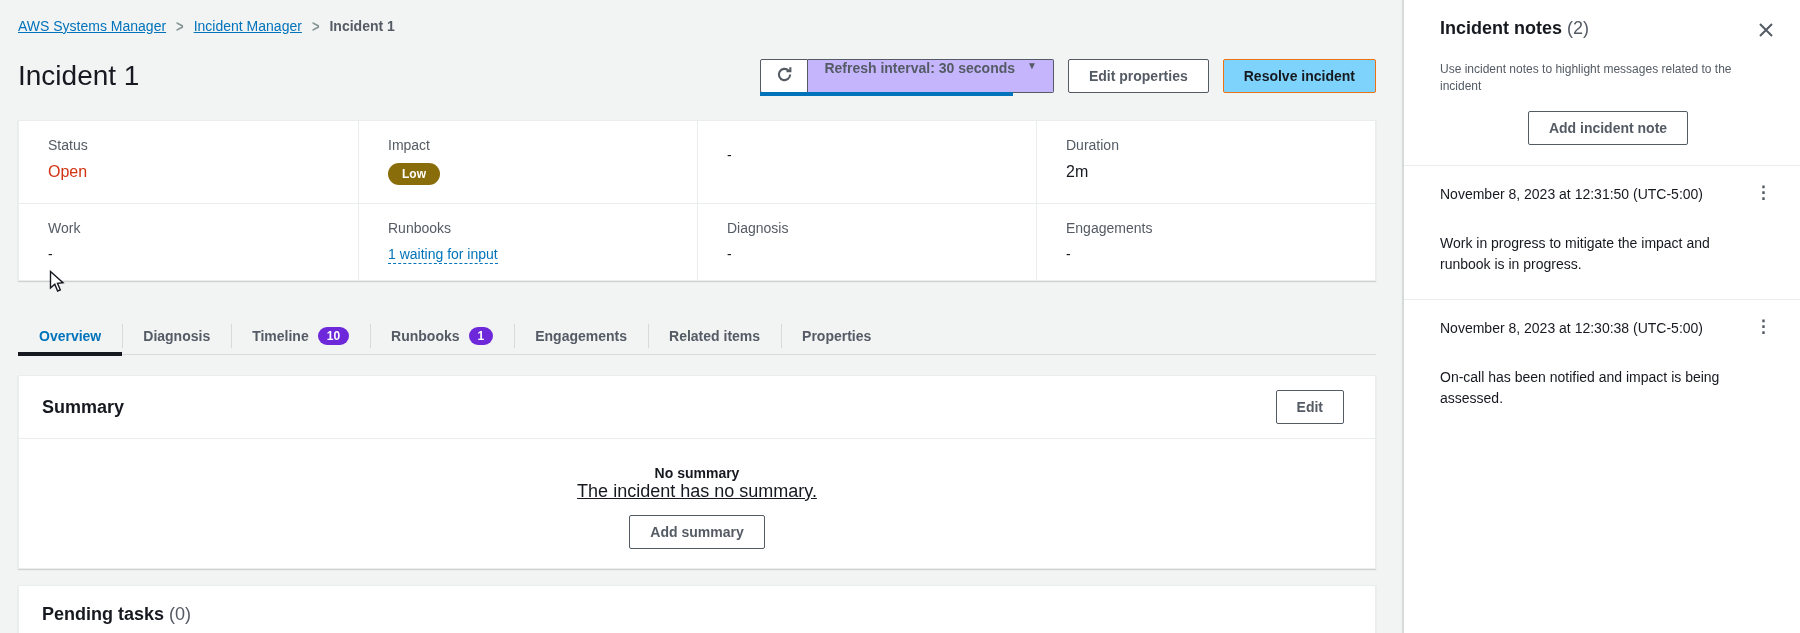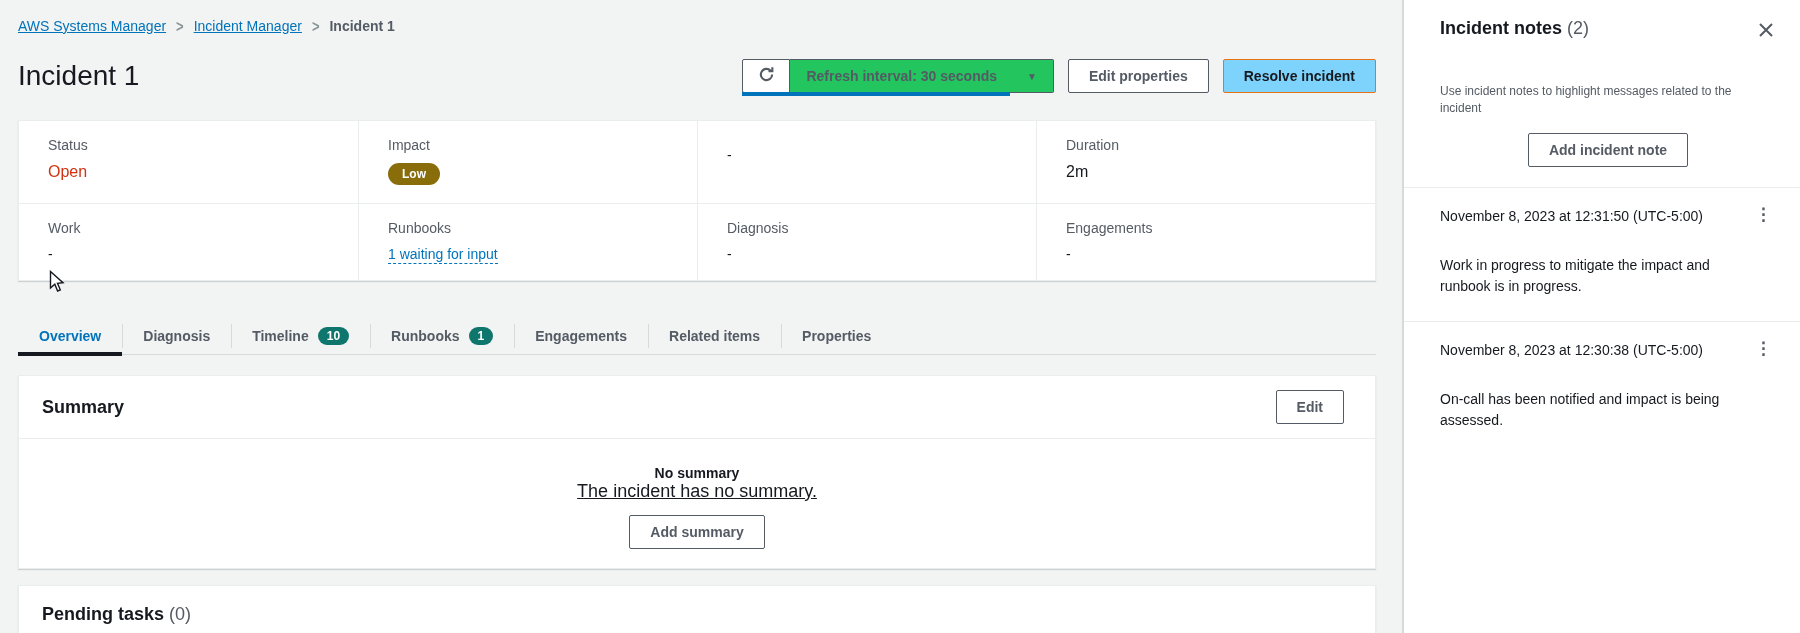--- a/index.html
+++ b/index.html
@@ -35,22 +35,22 @@
     font-family:"Liberation Sans", sans-serif;
   }
   .btn-primary { background:#7dd3fc; border-color:#ec7211; color:#16191f; }
 
   .refresh-group { position:relative; display:flex; }
   .refresh-btn {
     width:48px; height:34px; background:#fff; border:1px solid #545b64;
     border-radius:2px 0 0 2px; display:flex; align-items:center; justify-content:center; cursor:pointer;
   }
   .refresh-dropdown {
-    height:34px; background:#22c55e; border:1px solid #545b64; border-left:none;
-    border-radius:0 2px 2px 0; padding:0 16px; display:flex; align-items:center; gap:30px;
+    height:34px; background:#c4b5fd; border:1px solid #545b64; border-left:none;
+    border-radius:0 2px 2px 0; padding:0 16px; display:flex; gap:12px;
     font-size:14px; font-weight:700; color:#545b64; cursor:pointer;
   }
   .caret { font-size:10px; color:#545b64; }
   .refresh-progress { position:absolute; left:0; bottom:-3px; height:4px; width:86%; background:#0073bb; }
 
   
   .card { background:#fff; border:1px solid #eaeded; box-shadow:0 1px 1px 0 rgba(0,28,36,.15); }
 
   
   .status-card { margin-top:22px; }
@@ -78,21 +78,21 @@
     padding:0 21px; font-size:14px; font-weight:700; color:#545b64; cursor:pointer; white-space:nowrap;
   }
   .tab:not(:first-child)::before {
     content:""; position:absolute; left:0; top:7px; height:24px; width:1px; background:#d5dbdb;
   }
   .tab.active { color:#0073bb; }
   .tab.active::after {
     content:""; position:absolute; left:0; right:0; bottom:-2px; height:4px; background:#16191f;
   }
   .tab-badge {
-    background:#0f766e; color:#fff; border-radius:16px;
+    background:#6d28d9; color:#fff; border-radius:16px;
     font-size:12px; font-weight:700; padding:2px 9px;
   }
 
   
   .summary-card { margin-top:20px; }
   .card-header {
     display:flex; justify-content:space-between; align-items:center;
     padding:14px 31px 14px 23px; border-bottom:1px solid #eaeded;
   }
   .card-title { font-size:18px; font-weight:700; color:#16191f; }
@@ -108,21 +108,21 @@
   
   .notes-panel {
     position:absolute; left:1402px; top:0; width:398px; height:633px;
     background:#fff; border-left:2px solid #d5dbdb;
   }
   .panel-inner { padding:18px 24px 0 36px; }
   .panel-header { display:flex; justify-content:space-between; align-items:flex-start; }
   .panel-title { font-size:18px; font-weight:700; color:#16191f; }
   .panel-title .count { color:#545b64; font-weight:400; }
   .close-btn { background:none; border:none; cursor:pointer; padding:2px; margin-top:2px; }
-  .panel-desc { margin-top:40px; font-size:12px; line-height:17px; color:#545b64; width:318px; }
+  .panel-desc { margin-top:18px; font-size:12px; line-height:17px; color:#545b64; width:318px; }
   .add-note-row { text-align:center; margin:16px 0 20px; }
   .panel-divider { height:1px; background:#eaeded; margin:0 -24px 0 -36px; }
   .note { padding:20px 0 24px; }
   .note-header { display:flex; justify-content:space-between; align-items:flex-start; }
   .note-timestamp { font-size:14px; color:#16191f; }
   .kebab { background:none; border:none; cursor:pointer; color:#545b64; font-size:17px; font-weight:700; line-height:14px; letter-spacing:0; padding:0 4px; }
   .note-text { margin-top:31px; font-size:14px; line-height:21px; color:#16191f; width:322px; }
 
   .split-handle { position:absolute; left:1408px; top:431px; display:flex; gap:3px; cursor:col-resize; }
   .split-handle i { display:block; width:3px; height:15px; background:#545b64; }

